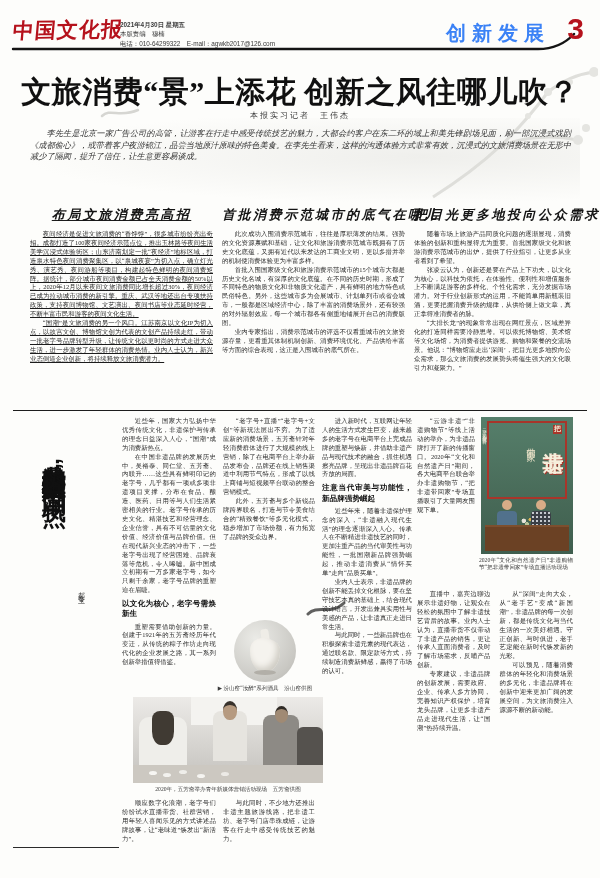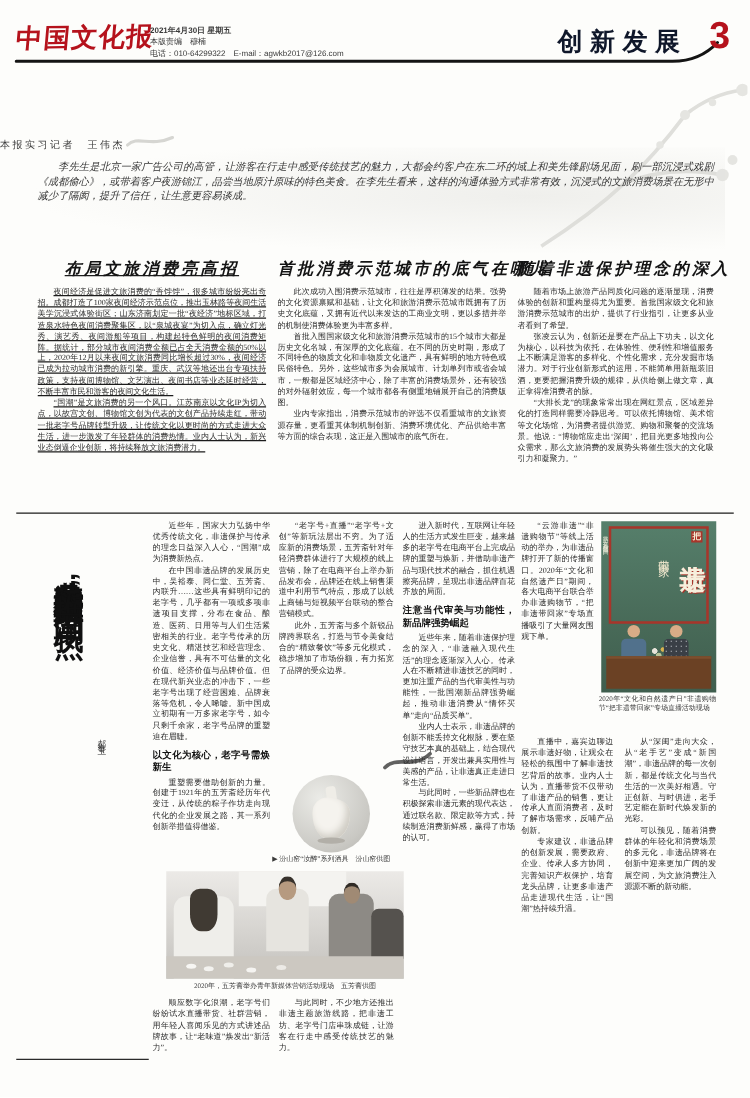--- a/index.html
+++ b/index.html
@@ -6,36 +6,36 @@
   .page{position:relative;width:600px;height:878px;background:#fdfdfb;overflow:hidden;
         font-family:"Liberation Serif","DejaVu Serif",serif;color:#1c1c1c;}
   .abs{position:absolute;}
 
   
   .brand{left:13px;top:16px;font-size:21px;font-weight:900;color:#b5121c;
          transform:skewX(-6deg) rotate(-1deg);letter-spacing:1px;white-space:nowrap;}
   .mast-info{left:120px;top:20px;font-size:6.4px;line-height:9.4px;color:#3a3a3a;
              font-family:"Liberation Sans","DejaVu Sans",sans-serif;}
   .mi-date{font-weight:bold;}
-  .section-label{right:50px;top:20px;font-size:20px;font-weight:900;color:#0f172a;letter-spacing:6px;white-space:nowrap;}
+  .section-label{right:50px;top:20px;font-size:20px;font-weight:900;color:#3b82f6;letter-spacing:6px;white-space:nowrap;}
   .page-number{right:16px;top:12px;font-size:30px;font-weight:900;color:#b5121c;
                font-family:"Liberation Sans","DejaVu Sans",sans-serif;}
   .mast-rule{left:0;top:0;}
 
   
   .plum{left:428px;top:52px;opacity:.9;}
   .swash{left:100px;top:106px;}
   .brush{left:306px;top:600px;}
   .intro-wash{left:20px;top:118px;width:560px;height:86px;
               background:radial-gradient(ellipse at 72% 45%,#efefec 0%,rgba(255,255,255,0) 70%);}
 
   
   .headline{left:0;right:0;top:72px;margin:0;text-align:center;font-size:30px;
             font-weight:900;letter-spacing:.5px;color:#101010;white-space:nowrap;}
-  .byline{left:0;right:0;top:110px;font-size:8px;color:#3c3c3c;letter-spacing:2px;}
+  .byline{left:0;right:0;top:110px;text-align:center;font-size:8px;color:#3c3c3c;letter-spacing:2px;}
   .intro{left:30px;top:128px;width:541px;font-size:8.2px;line-height:11.6px;
          font-style:italic;color:#343434;text-align:justify;}
   .intro .para{margin:0;text-indent:2em;}
 
   .body-text{font-size:6.4px;line-height:8.9px;text-align:justify;color:#2b2b2b;overflow:hidden;}
   .para{margin:0;text-indent:2em;}
   .col-heading{margin:0 0 6px;font-size:13px;font-weight:bold;font-style:italic;
                letter-spacing:2.5px;color:#141414;text-align:center;white-space:nowrap;}
   .tcol1{left:30px;top:206px;width:183px;height:191px;text-decoration:underline;}
   .tcol2{left:222px;top:206px;width:183px;height:191px;}
@@ -145,20 +145,21 @@
         <circle cx="100" cy="64" r="3"></circle>
     </g>
   </svg>
   <svg class="abs swash" width="40" height="14">
     <path d="M2,10 C10,2 20,12 38,4" stroke="#d6d6d2" stroke-width="2.5" fill="none" stroke-linecap="round"></path>
   </svg>
   <svg class="abs brush" width="40" height="18">
     <path d="M2,14 C12,4 24,16 38,3" stroke="#3a3a3a" stroke-width="3" fill="none" stroke-linecap="round" opacity="0.8"></path>
   </svg>
 
+  <h1 class="abs headline">文旅消费“景”上添花  创新之风往哪儿吹？</h1>
   <div class="abs byline">本报实习记者　王伟杰</div>
   <div class="abs intro">
       <p class="para">李先生是北京一家广告公司的高管，让游客在行走中感受传统技艺的魅力，大都会约客户在东二环的域上和美先锋剧场见面，刷一部沉浸式戏剧《成都偷心》，或带着客户夜游锦江，品尝当地原汁原味的特色美食。在李先生看来，这样的沟通体验方式非常有效，沉浸式的文旅消费场景在无形中减少了隔阂，提升了信任，让生意更容易谈成。</p>
     </div>
 
   <section class="abs tcol1">
     <h2 class="col-heading">布局文旅消费亮高招</h2>
     <div class="body-text tcol-body1">
         <p class="para">夜间经济是促进文旅消费的“香饽饽”，很多城市纷纷亮出奇招。成都打造了100家夜间经济示范点位，推出玉林路等夜间生活美学沉浸式体验街区；山东济南划定一批“夜经济”地标区域，打造泉水特色夜间消费聚集区，以“泉城夜宴”为切入点，确立灯光秀、演艺秀、夜间游船等项目，构建起特色鲜明的夜间消费矩阵。据统计，部分城市夜间消费金额已占全天消费金额的50%以上，2020年12月以来夜间文旅消费同比增长超过30%，夜间经济已成为拉动城市消费的新引擎。重庆、武汉等地还出台专项扶持政策，支持夜间博物馆、文艺演出、夜间书店等业态延时经营，不断丰富市民和游客的夜间文化生活。</p>
         <p class="para">“国潮”是文旅消费的另一个风口。江苏南京以文化IP为切入点，以故宫文创、博物馆文创为代表的文创产品持续走红，带动一批老字号品牌转型升级，让传统文化以更时尚的方式走进大众生活，进一步激发了年轻群体的消费热情。业内人士认为，新兴业态倒逼企业创新，将持续释放文旅消费潜力。</p>
@@ -166,21 +167,21 @@
   </section>
   <section class="abs tcol2">
     <h2 class="col-heading">首批消费示范城市的底气在哪儿</h2>
     <div class="body-text tcol-body2">
         <p class="para">此次成功入围消费示范城市，往往是厚积薄发的结果。强势的文化资源禀赋和基础，让文化和旅游消费示范城市既拥有了历史文化底蕴，又拥有近代以来发达的工商业文明，更以多措并举的机制使消费体验更为丰富多样。</p>
         <p class="para">首批入围国家级文化和旅游消费示范城市的15个城市大都是历史文化名城，有深厚的文化底蕴。在不同的历史时期，形成了不同特色的物质文化和非物质文化遗产，具有鲜明的地方特色或民俗特色。另外，这些城市多为会展城市、计划单列市或省会城市，一般都是区域经济中心，除了丰富的消费场景外，还有较强的对外辐射效应，每一个城市都各有侧重地铺展开自己的消费版图。</p>
         <p class="para">业内专家指出，消费示范城市的评选不仅看重城市的文旅资源存量，更看重其体制机制创新、消费环境优化、产品供给丰富等方面的综合表现，这正是入围城市的底气所在。</p>
       </div>
   </section>
   <section class="abs tcol3">
-    <h2 class="col-heading">随着非遗保护理念的深入</h2>
+    <h2 class="col-heading">把目光更多地投向公众需求</h2>
     <div class="body-text tcol-body3">
         <p class="para">随着市场上旅游产品同质化问题的逐渐显现，消费体验的创新和重构显得尤为重要。首批国家级文化和旅游消费示范城市的出炉，提供了行业指引，让更多从业者看到了希望。</p>
         <p class="para">张凌云认为，创新还是要在产品上下功夫，以文化为核心，以科技为依托，在体验性、便利性和增值服务上不断满足游客的多样化、个性化需求，充分发掘市场潜力。对于行业创新形式的运用，不能简单用新瓶装旧酒，更要把握消费升级的规律，从供给侧上做文章，真正拿得准消费者的脉。</p>
         <p class="para">“大排长龙”的现象常常出现在网红景点，区域差异化的打造同样需要冷静思考。可以依托博物馆、美术馆等文化场馆，为消费者提供游览、购物和聚餐的交流场景。他说：“博物馆应走出‘深闺’，把目光更多地投向公众需求，那么文旅消费的发展势头将催生强大的文化吸引力和凝聚力。”</p>
       </div>
   </section>
 
   <div class="abs separator"></div>
 
   <div class="abs v-headline">非遗品牌的重塑与创新助推“国潮”热</div>

